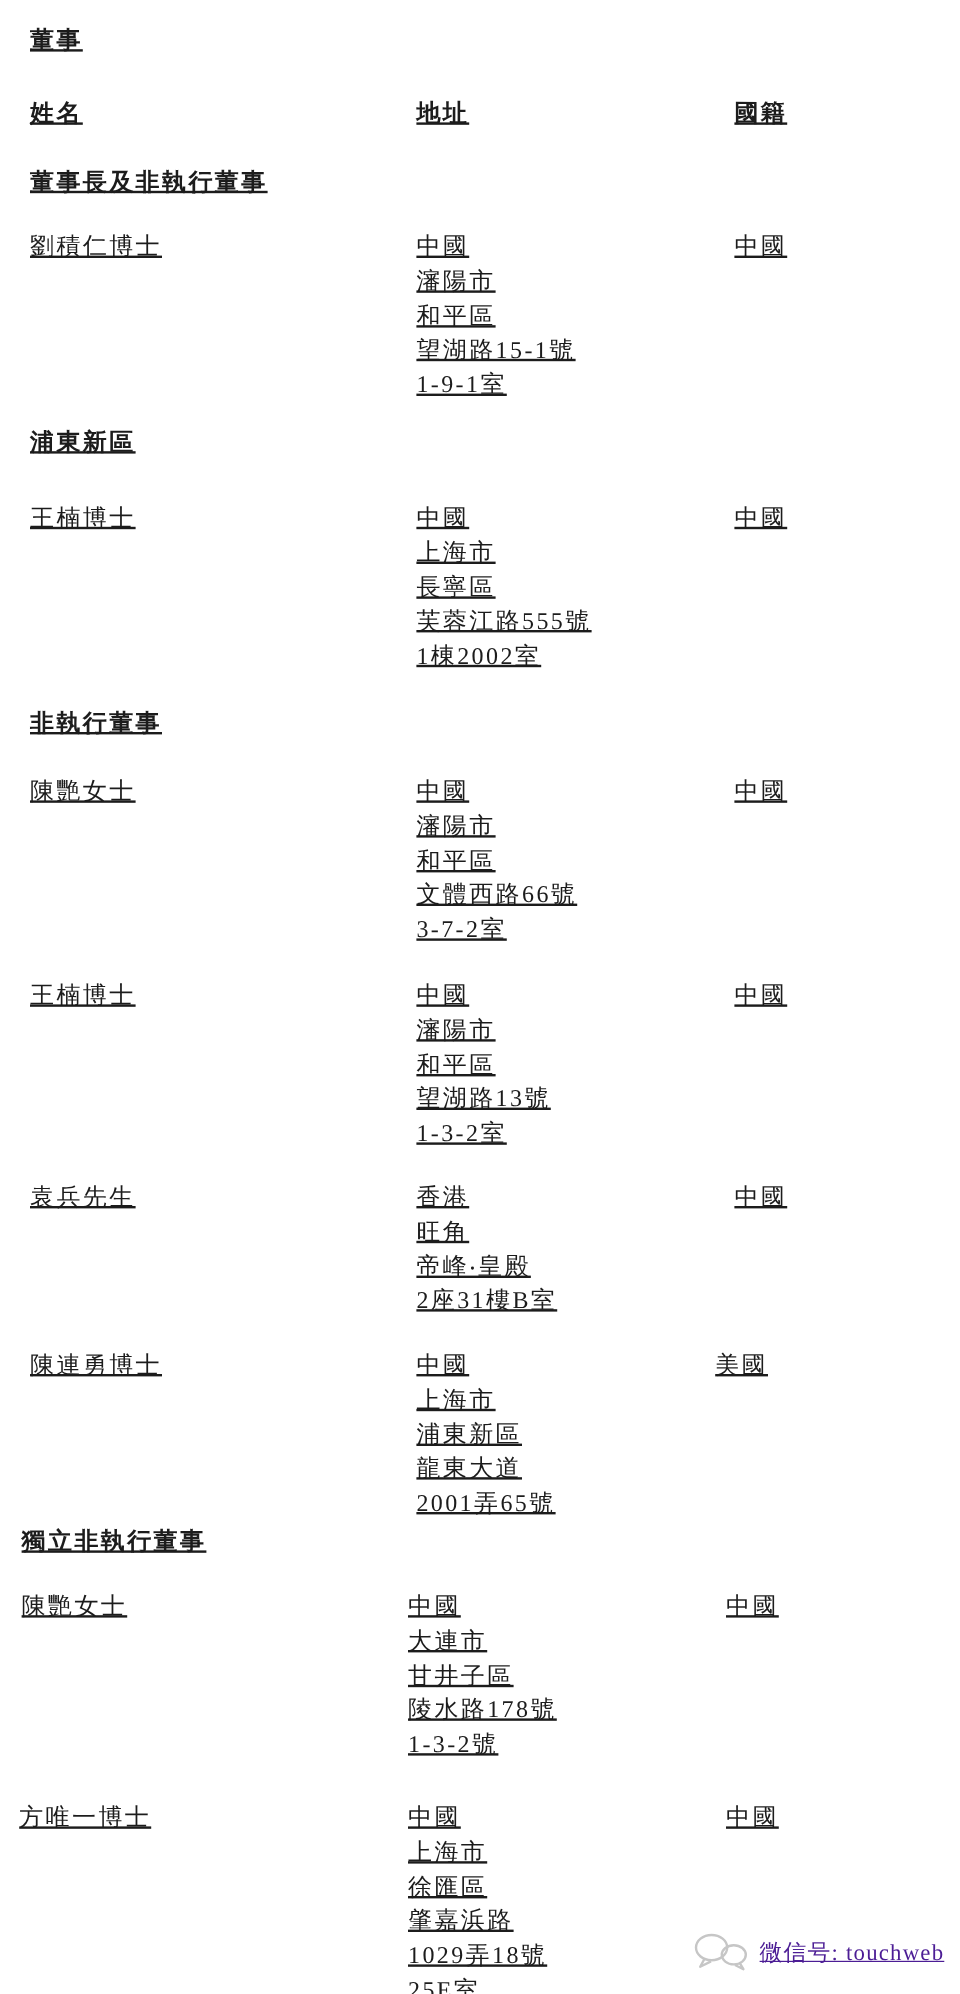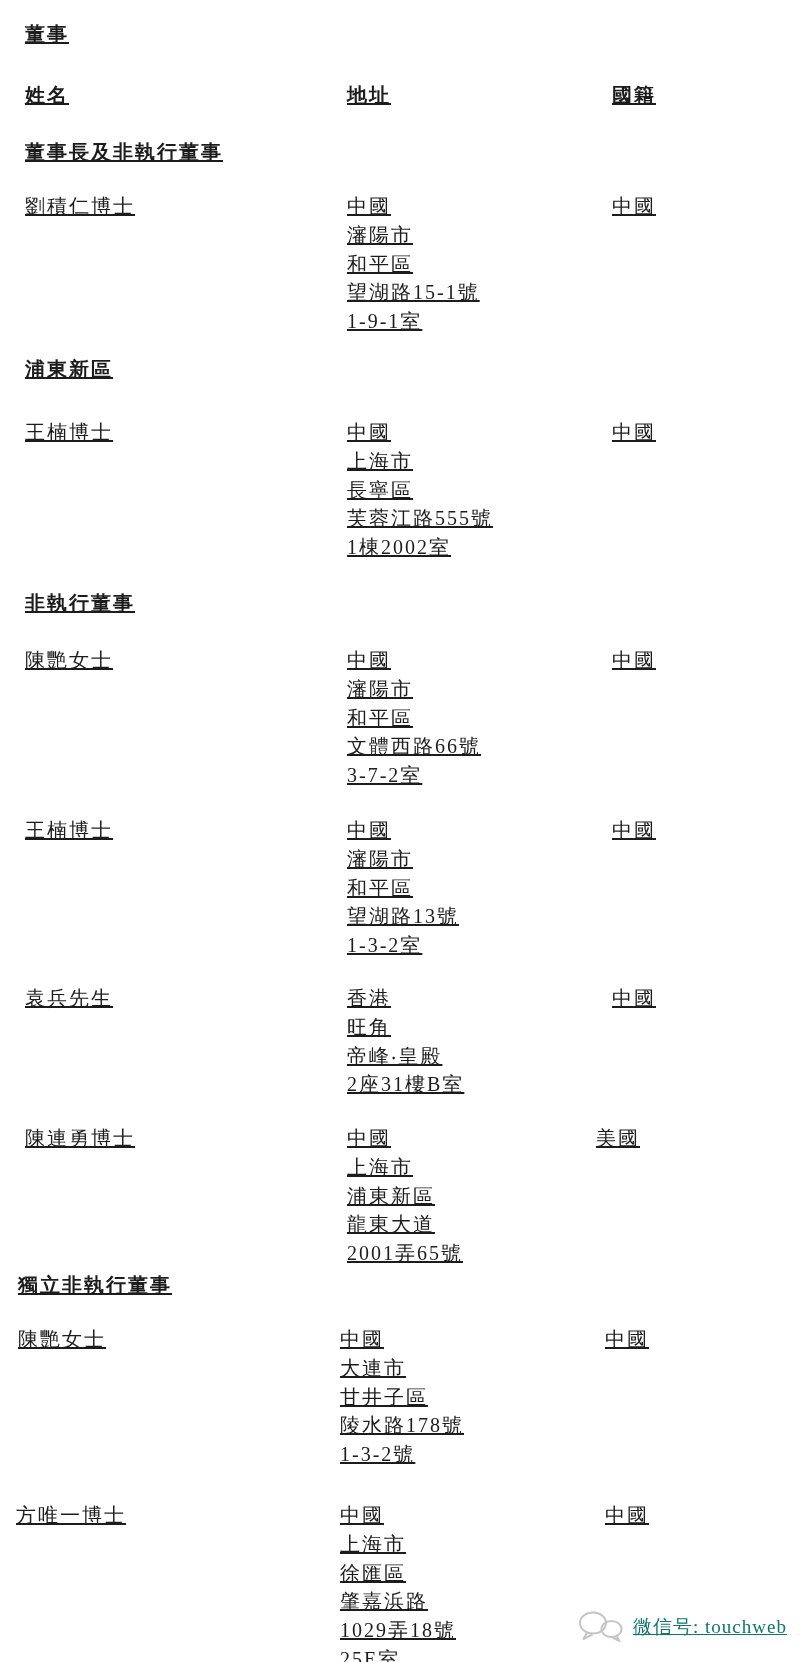--- a/index.html
+++ b/index.html
@@ -6,21 +6,21 @@
   body{
     width:800px;height:1662px;position:relative;overflow:hidden;
     background:#ffffff;color:#1c1c1c;
     font-family:"Liberation Serif","DejaVu Serif",serif;
   }
   .abs{position:absolute;text-decoration:underline;}
   .t{font-size:20px;line-height:28.8px;letter-spacing:2px;white-space:nowrap;}
   .b{font-weight:bold;}
   .row{left:0;width:800px;}
   .addr div{height:28.8px;}
-  .wm{display:flex;align-items:center;gap:9px;color:#0f766e;}
+  .wm{display:flex;align-items:center;gap:9px;color:#4c1d95;}
   .wm .txt{font-size:19px;letter-spacing:1px;white-space:nowrap;}
 </style>
 </head>
 <body>
 
 <div class="abs t b" style="top:20px;left:25px">董事</div>
 
 <div class="abs row" style="top:81px">
   <span class="abs t b" style="left:25px">姓名</span>
   <span class="abs t b" style="left:347px">地址</span>

